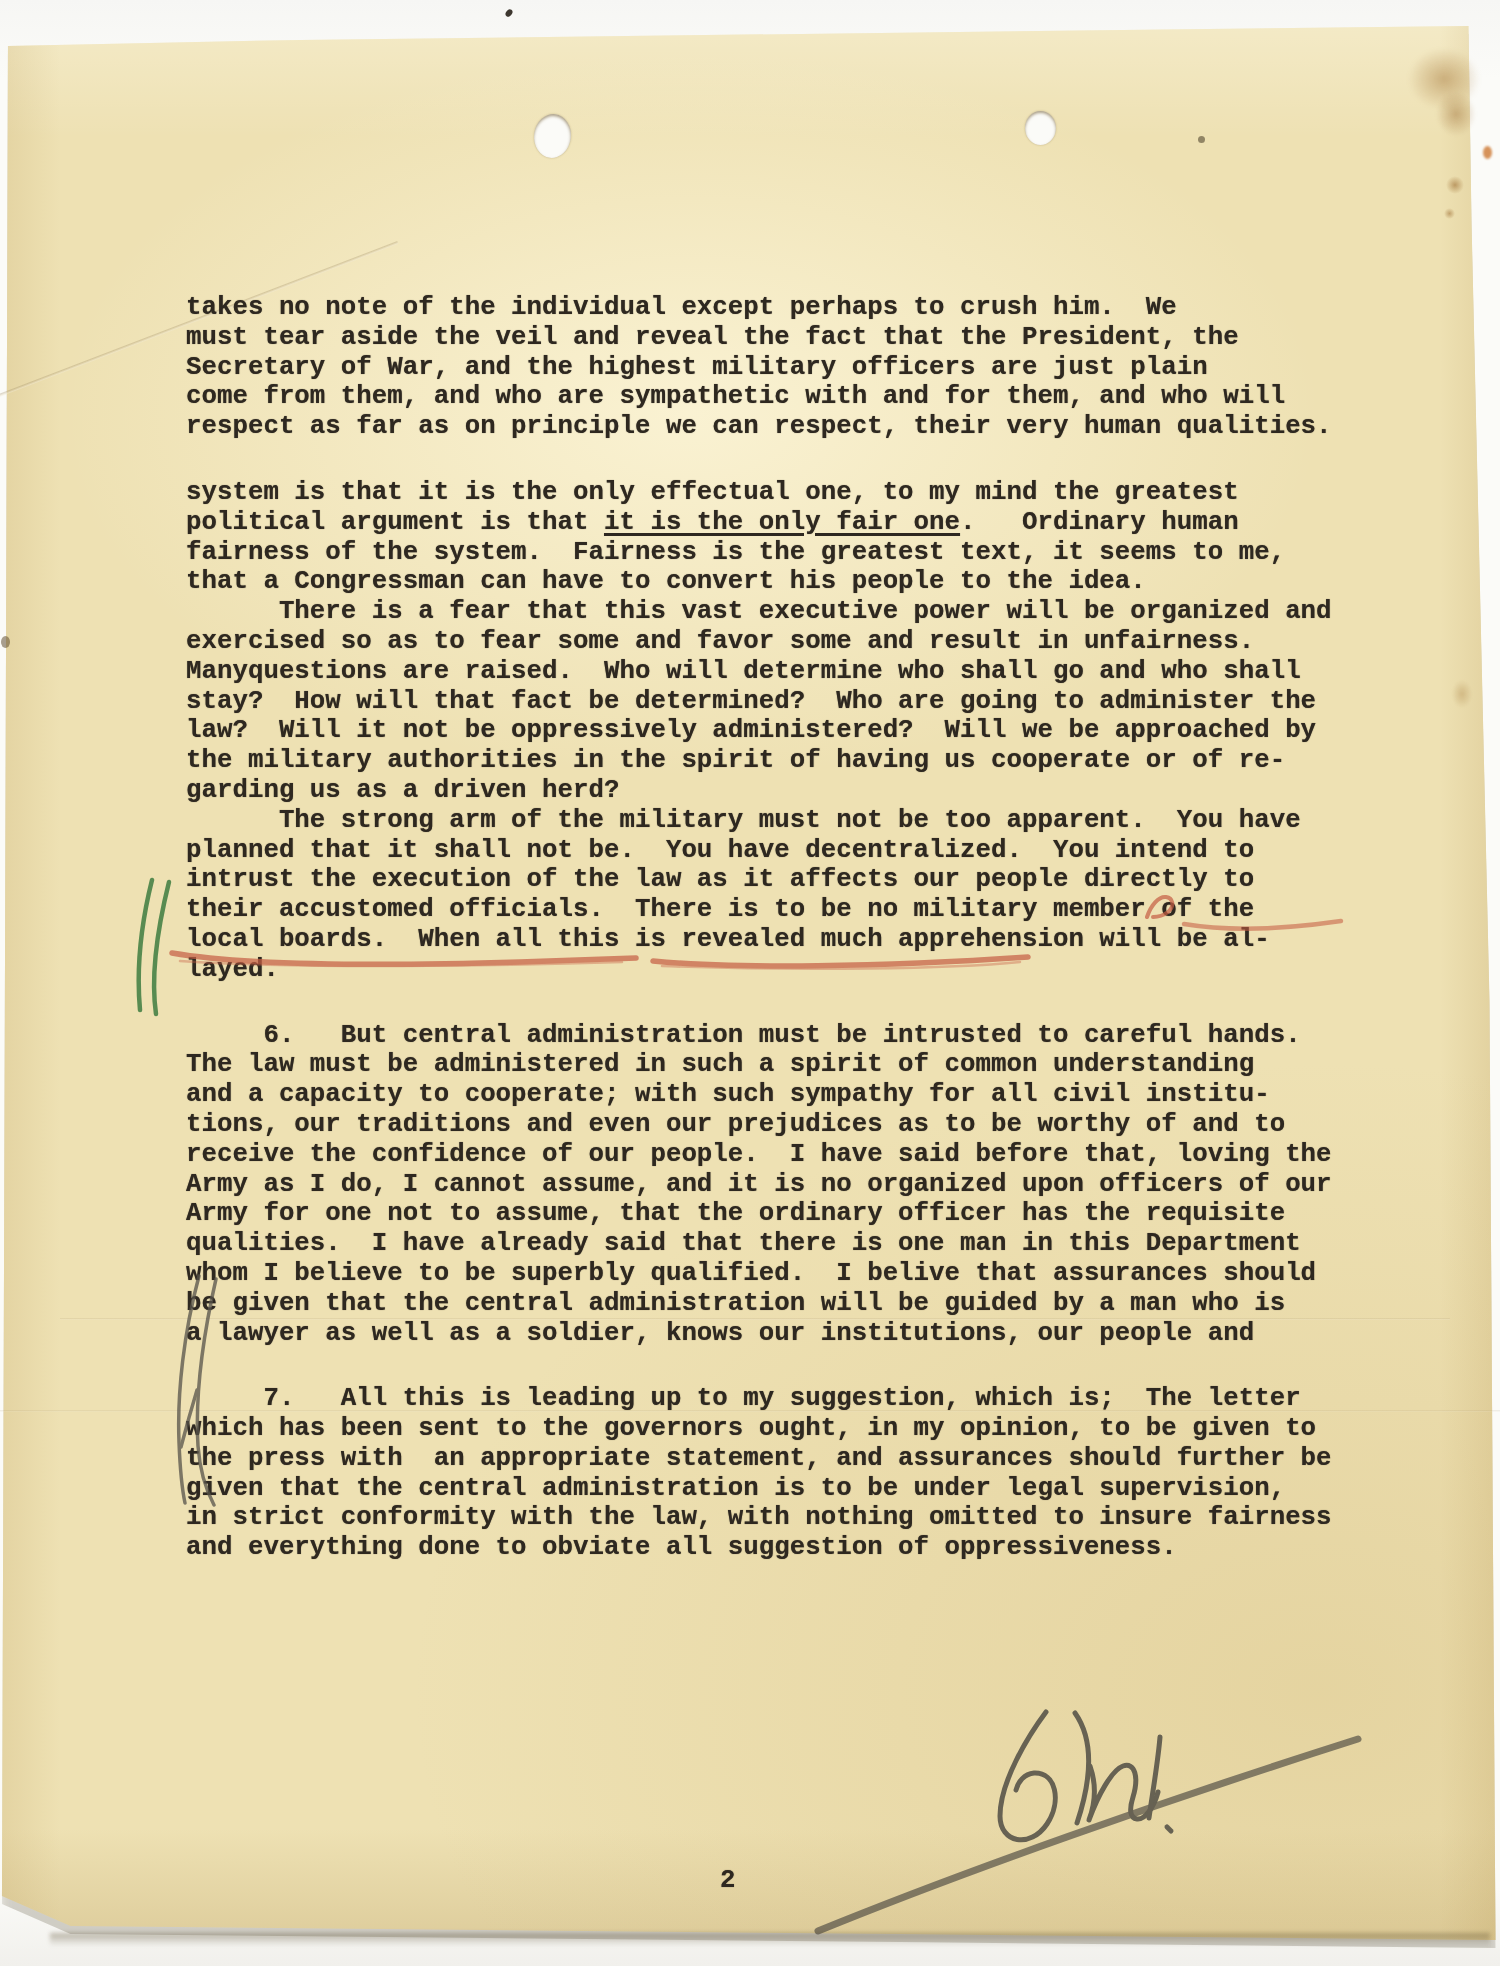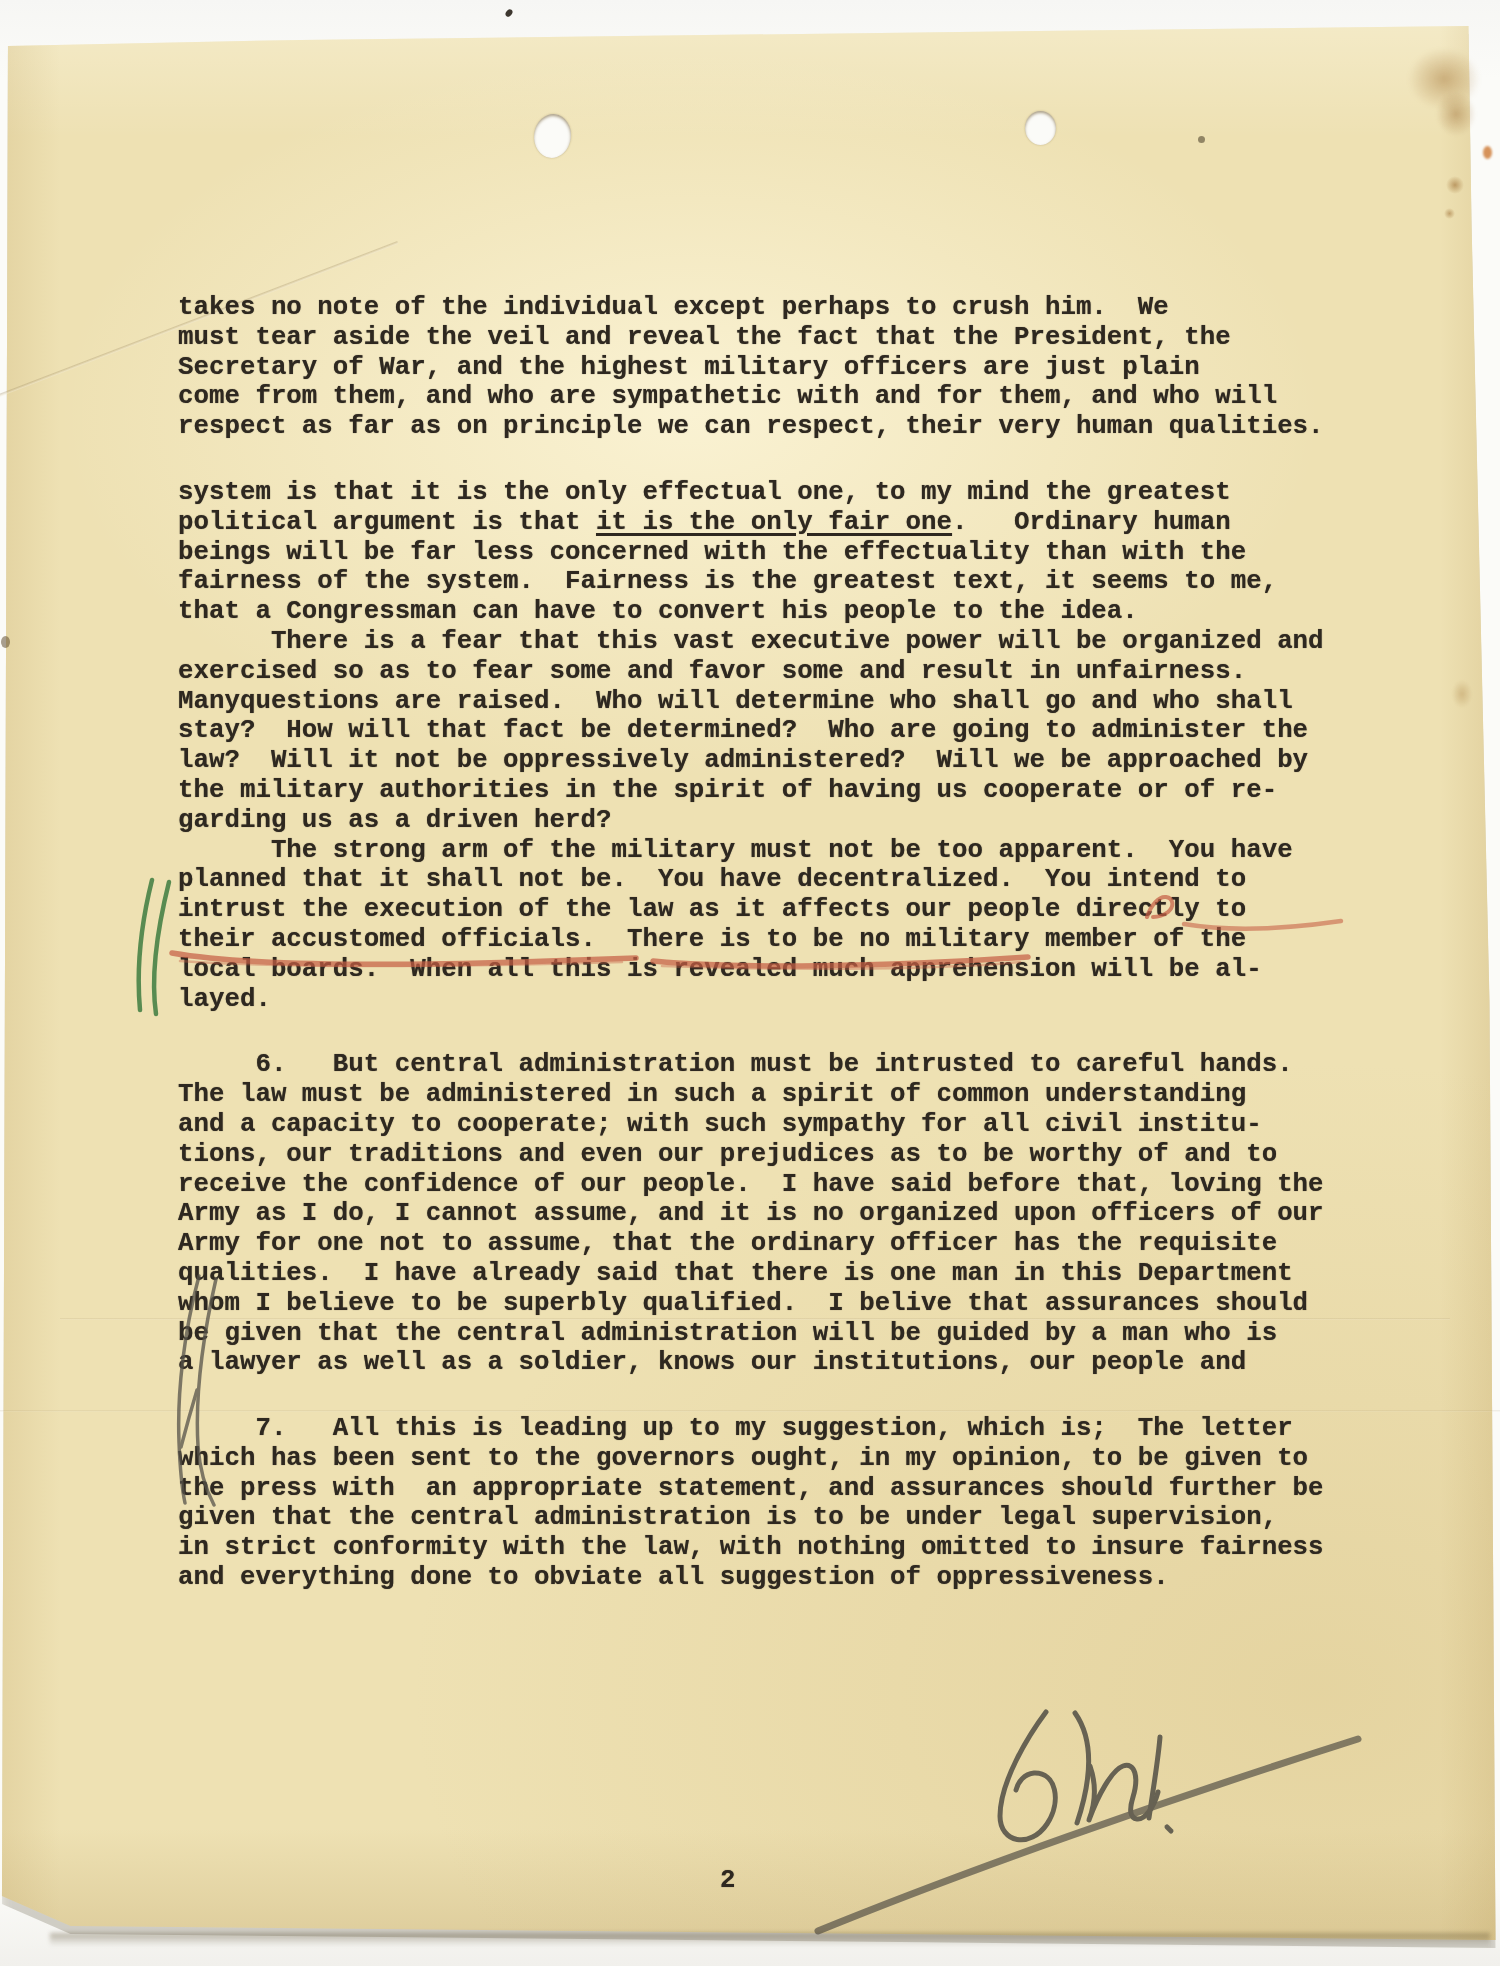--- a/index.html
+++ b/index.html
@@ -60,21 +60,21 @@
     background:linear-gradient(to bottom,rgba(85,70,40,.38),rgba(85,70,40,0));
     filter:blur(2px);
   }
   
   .textblock{
     position:absolute;left:178px;top:293px;width:1210px;
     font-size:25.8px;line-height:29.8px;font-weight:700;
     color:#2e2820;
     text-shadow:0 0 1px rgba(46,40,32,.65);
   }
-  .para{margin:0 0 36px 0;}
+  .para{margin:0 0 36px 8px;}
   .tline{white-space:pre;height:29.8px;}
   .u{text-decoration:underline;text-underline-offset:4px;text-decoration-thickness:2.5px;}
   .page-number{
     position:absolute;left:720px;top:1866px;
     font-size:25.8px;font-weight:700;color:#2e2820;
     text-shadow:0 0 1px rgba(46,40,32,.65);
   }
   .marks-overlay{position:absolute;left:0;top:0;width:1500px;height:1966px;pointer-events:none;}
 </style>
 </head>
@@ -104,21 +104,20 @@
     <div class="para">
       <div class="tline">takes no note of the individual except perhaps to crush him.  We</div>
       <div class="tline">must tear aside the veil and reveal the fact that the President, the</div>
       <div class="tline">Secretary of War, and the highest military officers are just plain</div>
       <div class="tline">come from them, and who are sympathetic with and for them, and who will</div>
       <div class="tline">respect as far as on principle we can respect, their very human qualities.</div>
     </div>
     <div class="para">
       <div class="tline">system is that it is the only effectual one, to my mind the greatest</div>
       <div class="tline"><span>political argument is that </span><span class="u">it is the only fair one</span><span>.   Ordinary human</span></div>
-      <div class="tline">beings will be far less concerned with the effectuality than with the</div>
       <div class="tline">fairness of the system.  Fairness is the greatest text, it seems to me,</div>
       <div class="tline">that a Congressman can have to convert his people to the idea.</div>
       <div class="tline">      There is a fear that this vast executive power will be organized and</div>
       <div class="tline">exercised so as to fear some and favor some and result in unfairness.</div>
       <div class="tline">Manyquestions are raised.  Who will determine who shall go and who shall</div>
       <div class="tline">stay?  How will that fact be determined?  Who are going to administer the</div>
       <div class="tline">law?  Will it not be oppressively administered?  Will we be approached by</div>
       <div class="tline">the military authorities in the spirit of having us cooperate or of re-</div>
       <div class="tline">garding us as a driven herd?</div>
       <div class="tline">      The strong arm of the military must not be too apparent.  You have</div>

